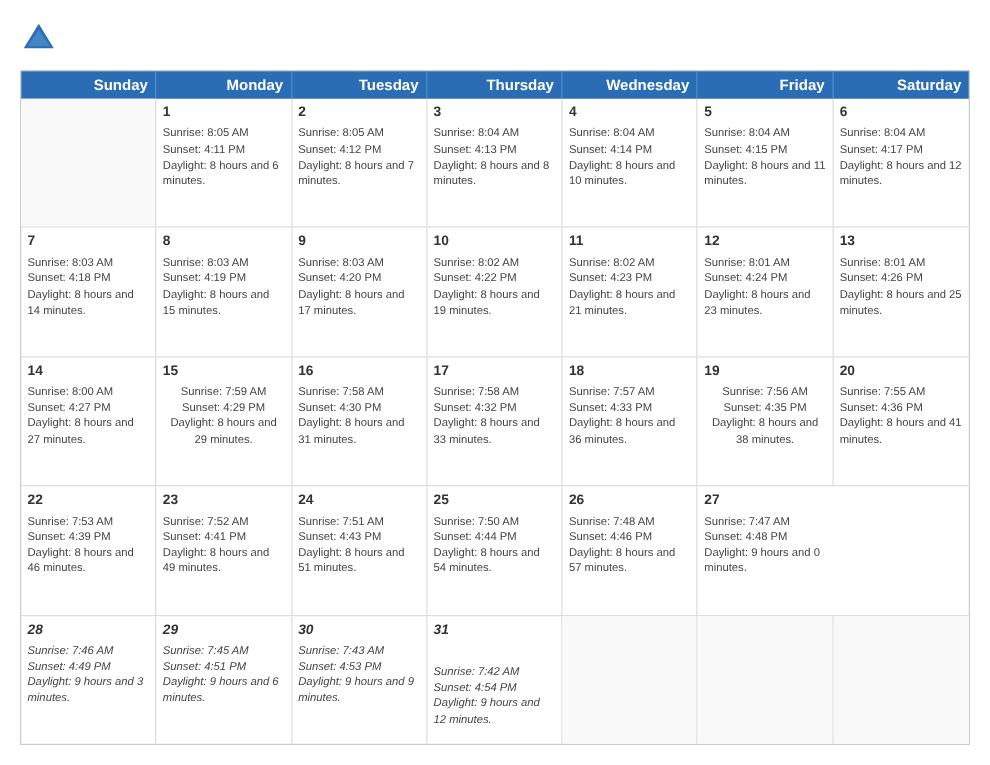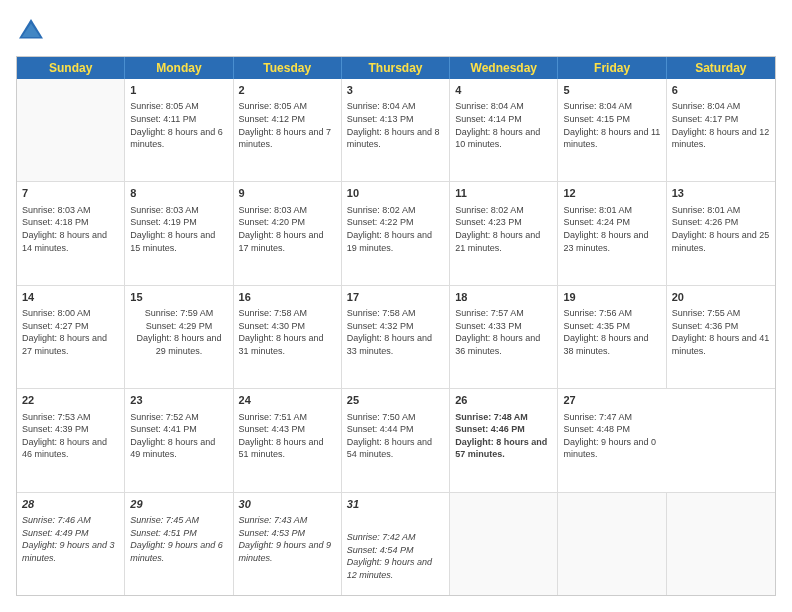--- a/index.html
+++ b/index.html
@@ -56,25 +56,25 @@
       display: flex;
       flex-direction: column;
       border: 1px solid #ccc;
     }
     .cal-header {
       display: grid;
       grid-template-columns: repeat(7, 1fr);
       background: #2a6db5;
     }
     .cal-header-cell {
-      color: #fde047;
+      color: #ffffff;
       font-size: 12px;
       font-weight: bold;
       padding: 4px 6px;
-      text-align: center;
+      text-align: right;
       border-right: 1px solid #4a8fd0;
     }
     .cal-header-cell:last-child { border-right: none; }
     .cal-body {
       flex: 1;
       display: flex;
       flex-direction: column;
     }
     .cal-row {
       display: grid;
@@ -247,21 +247,21 @@
 Daylight: 8 hours and 33 minutes.</div>
           </div>
           <div class="cal-cell">
             <span class="day-num">18</span>
             <div class="cell-text" style="white-space: pre-line;">Sunrise: 7:57 AM
 Sunset: 4:33 PM
 Daylight: 8 hours and 36 minutes.</div>
           </div>
           <div class="cal-cell">
             <span class="day-num">19</span>
-            <div class="cell-text" style="white-space: pre-line;">Sunrise: 7:56 AM
+            <div class="cell-text" style="white-space: pre-line; text-align: center;">Sunrise: 7:56 AM
 Sunset: 4:35 PM
 Daylight: 8 hours and 38 minutes.</div>
           </div>
           <div class="cal-cell">
             <span class="day-num">20</span>
             <div class="cell-text" style="white-space: pre-line;">Sunrise: 7:55 AM
 Sunset: 4:36 PM
 Daylight: 8 hours and 41 minutes.</div>
           </div>
         </div>
@@ -285,21 +285,21 @@
 Daylight: 8 hours and 51 minutes.</div>
           </div>
           <div class="cal-cell">
             <span class="day-num">25</span>
             <div class="cell-text" style="white-space: pre-line;">Sunrise: 7:50 AM
 Sunset: 4:44 PM
 Daylight: 8 hours and 54 minutes.</div>
           </div>
           <div class="cal-cell">
             <span class="day-num">26</span>
-            <div class="cell-text" style="white-space: pre-line; font-weight: bold;">Sunrise: 7:48 AM
+            <div class="cell-text" style="white-space: pre-line;">Sunrise: 7:48 AM
 Sunset: 4:46 PM
 Daylight: 8 hours and 57 minutes.</div>
           </div>
           <div class="cal-cell">
             <span class="day-num">27</span>
             <div class="cell-text" style="white-space: pre-line;">Sunrise: 7:47 AM
 Sunset: 4:48 PM
 Daylight: 9 hours and 0 minutes.</div>
           </div>
         </div>

